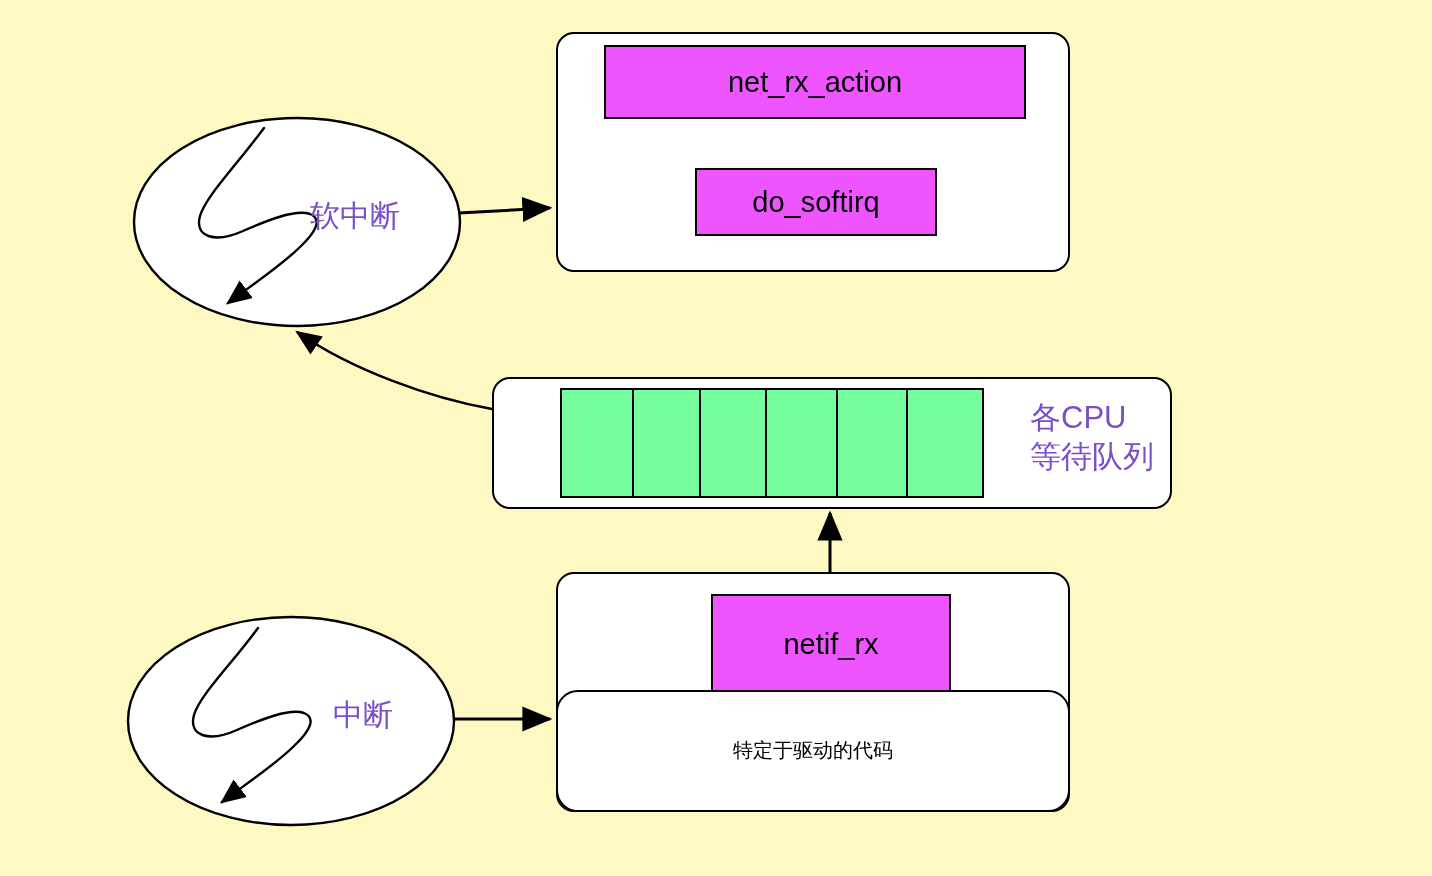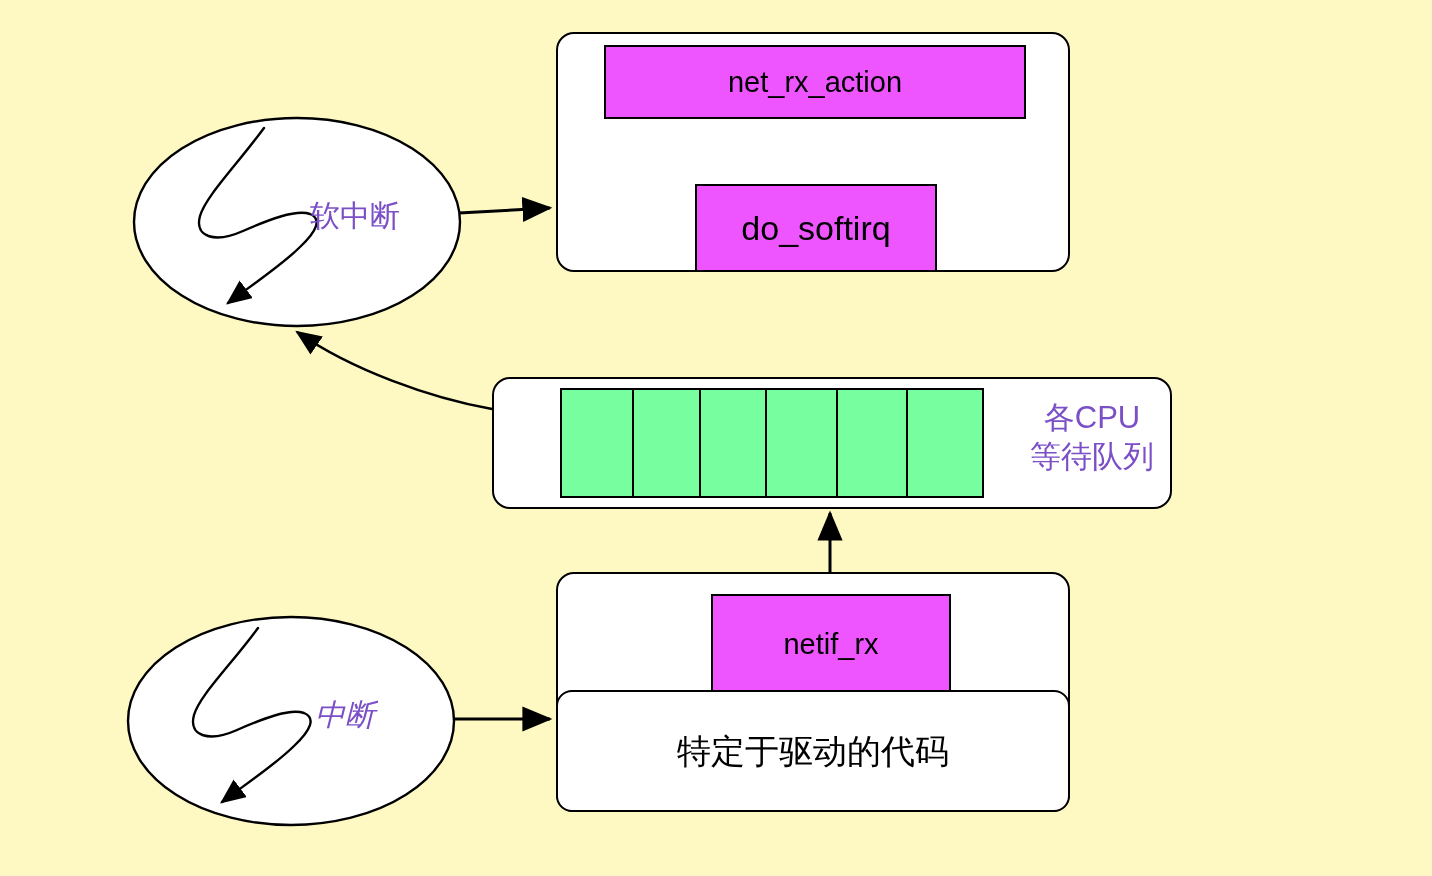--- a/index.html
+++ b/index.html
@@ -124,55 +124,55 @@
   </svg>
 
   <div class="container-box" style="left:556px; top:32px; width:514px; height:240px;">
   </div>
 
   <div class="func-box" style="left:604px; top:45px; width:422px; height:74px;
               background:#ee55ff; font-size:29px;">
     <span>net_rx_action</span>
   </div>
 
-  <div class="func-box" style="left:695px; top:184px; width:242px; height:88px;
-              background:#ee55ff; font-size:34px;">
+  <div class="func-box" style="left:695px; top:168px; width:242px; height:68px;
+              background:#ee55ff; font-size:29px;">
     <span>do_softirq</span>
   </div>
 
   <div class="ellipse-label" style="left:310px; top:196px; font-size:30px; color:#7b4fc6;">
     <span>软中断</span>
   </div>
 
   <div class="container-box" style="left:492px; top:377px; width:680px; height:132px;">
   </div>
 
   <div class="queue-strip" style="left:560px; top:388px;">
     <div class="queue-cell" style="width:74px; height:110px; background:#77ff9f;"></div>
     <div class="queue-cell" style="width:70px; height:110px; background:#77ff9f;"></div>
     <div class="queue-cell" style="width:68px; height:110px; background:#77ff9f;"></div>
     <div class="queue-cell" style="width:74px; height:110px; background:#77ff9f;"></div>
     <div class="queue-cell" style="width:72px; height:110px; background:#77ff9f;"></div>
     <div class="queue-cell" style="width:78px; height:110px; background:#77ff9f;"></div>
   </div>
 
-  <div class="cjk-label" style="left:1030px; top:398px; font-size:31px; color:#7b4fc6; text-align:center;">
+  <div class="cjk-label" style="left:1030px; top:398px; font-size:31px; color:#7b4fc6; text-align:left;">
     <span class="txt-line">各CPU</span>
     <span class="txt-line">等待队列</span>
   </div>
 
   <div class="container-box" style="left:556px; top:572px; width:514px; height:240px;">
   </div>
 
   <div class="func-box" style="left:711px; top:594px; width:240px; height:100px;
               background:#ee55ff; font-size:29px;">
     <span>netif_rx</span>
   </div>
 
-  <div class="inner-round-box" style="left:556px; top:690px; width:514px; height:122px; font-size:34px; color:#000000;">
+  <div class="inner-round-box" style="left:556px; top:690px; width:514px; height:122px; font-size:20px; color:#000000;border-radius:22px;">
     <span class="txt-line">特定于驱动的代码</span>
   </div>
 
-  <div class="ellipse-label" style="left:315px; top:695px; font-size:30px; color:#7b4fc6;font-style:italic;">
+  <div class="ellipse-label" style="left:333px; top:695px; font-size:30px; color:#7b4fc6;">
     <span>中断</span>
   </div>
 
 </div>
 
 </body></html>

